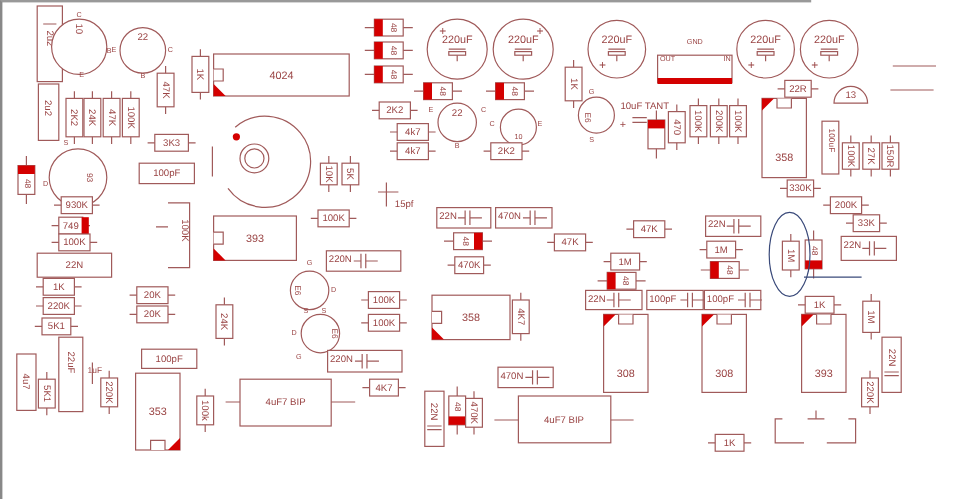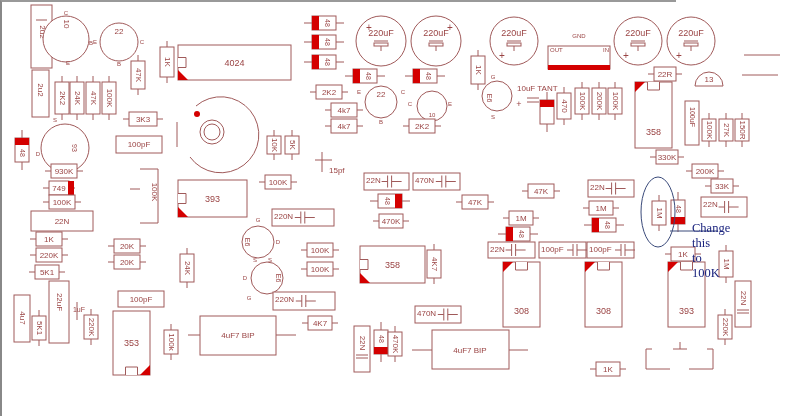--- a/index.html
+++ b/index.html
@@ -638,17 +638,13 @@
           <line x1="393" y1="324" x2="393" y2="360" stroke="#a05a5a"></line>
           <rect x="386" y="330" width="14" height="24" fill="#fff" stroke="#a05a5a"></rect>
           <text x="393" y="342" fill="#9a4444" stroke="none" font-size="8" text-anchor="middle" dominant-baseline="central" transform="rotate(90 393 342)">470K</text>
         </g>
         <line x1="410" y1="348" x2="430" y2="348" stroke="#a05a5a"></line>
         <rect x="430" y="328" width="77" height="39" fill="none" stroke="#a05a5a"></rect>
         <text x="468" y="348" fill="#9a4444" stroke="none" font-size="8" text-anchor="middle" dominant-baseline="central">4uF7 BIP</text>
         <line x1="507" y1="348" x2="526" y2="348" stroke="#a05a5a"></line>
       </g>
 </svg>
-<div class="note">
-  <div>Change this</div>
-  <div>to 100K</div>
-</div>
 </div>
 
 </body></html>

